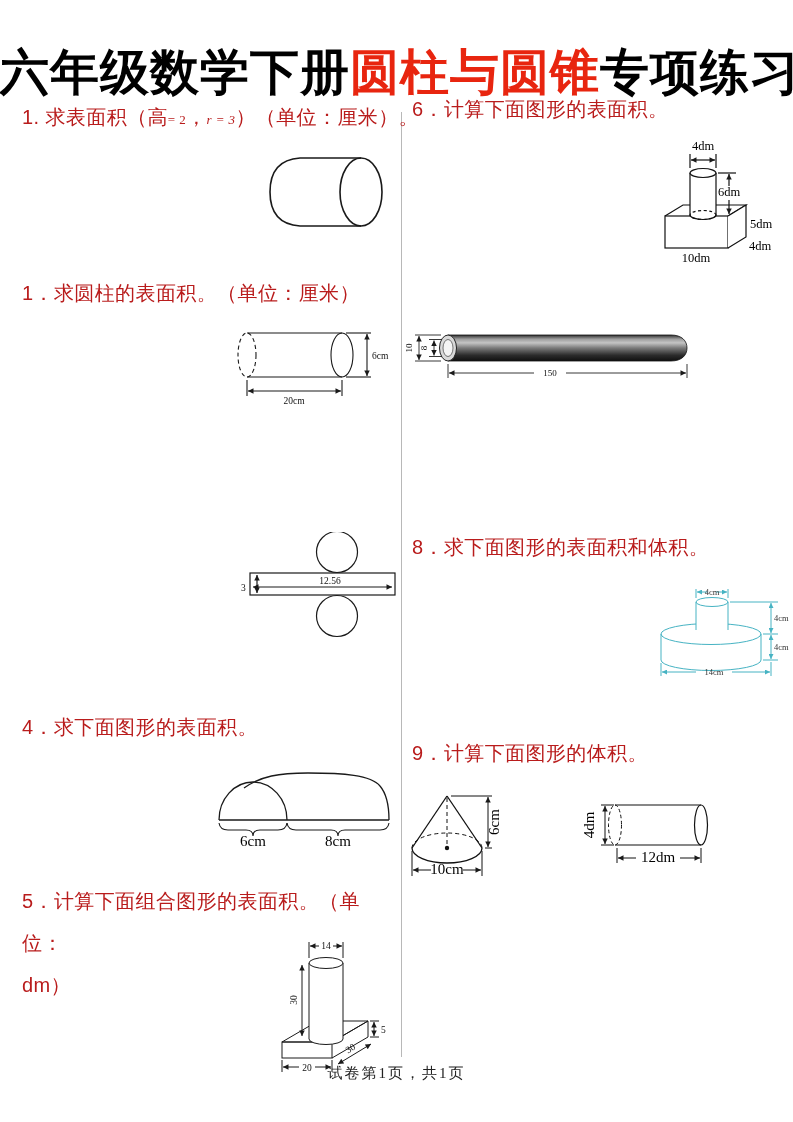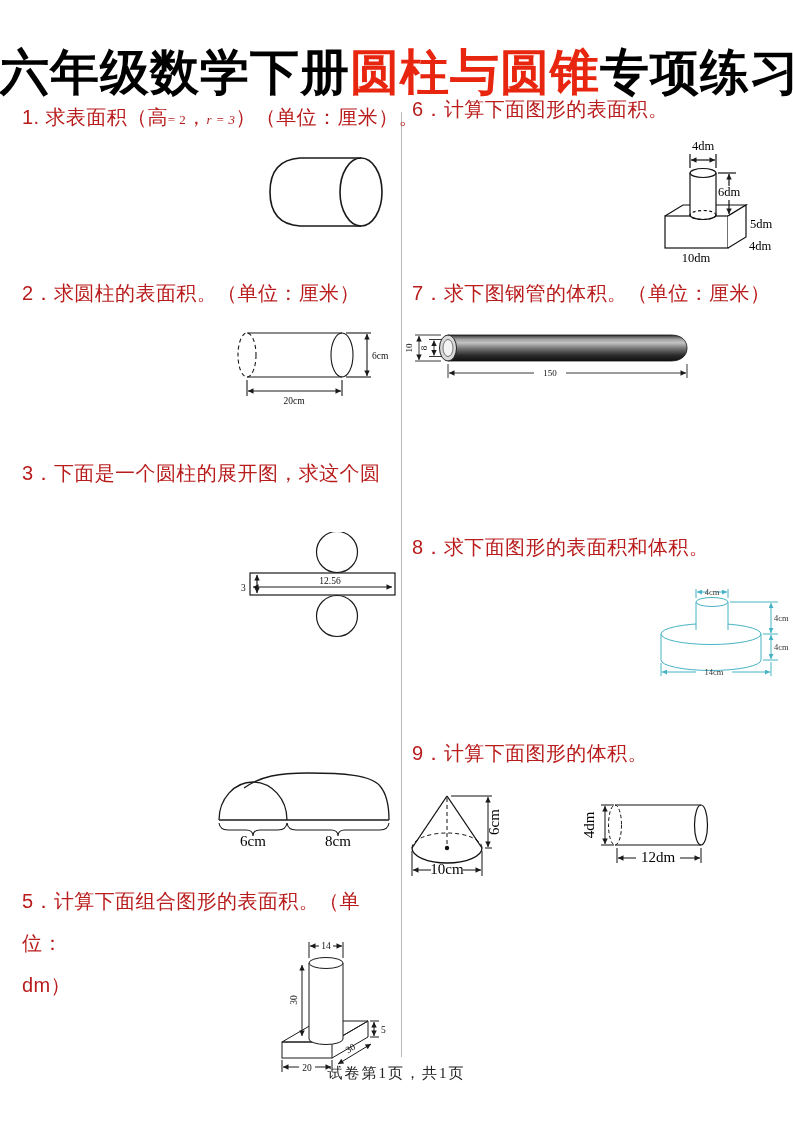--- a/index.html
+++ b/index.html
@@ -52,53 +52,54 @@
 
   <p class="q" style="left:22px;top:96px"><span>1. 求表面积（高</span><span class="mm">= 2</span><span>，</span><span class="mm mi">r = 3</span><span>）（单位：厘米）。</span></p>
 
   <svg class="diag" style="left:258px;top:152px" width="135" height="80">
     <g fill="none" stroke="#1a1a1a" stroke-width="1.6">
       <path d="M103 6 H42 Q12 8 12 40 Q12 72 42 74 H103"></path>
       <ellipse cx="103" cy="40" rx="21" ry="34"></ellipse>
     </g>
   </svg>
 
-  <p class="q" style="left:22px;top:272px">2．求圆柱的表面积。（单位：厘米）</p>
+  <p class="q" style="left:22px;top:272px">1．求圆柱的表面积。（单位：厘米）</p>
 
   <svg class="diag" style="left:230px;top:328px" width="168" height="78">
     <g fill="none" stroke="#1a1a1a" stroke-width="1.1">
       <ellipse cx="17" cy="27" rx="9" ry="22" stroke-dasharray="4 3"></ellipse>
       <line x1="17" y1="5" x2="112" y2="5"></line>
       <line x1="17" y1="49" x2="112" y2="49"></line>
       <ellipse cx="112" cy="27" rx="11" ry="22"></ellipse>
       <line x1="116" y1="5" x2="141" y2="5"></line>
       <line x1="116" y1="49" x2="141" y2="49"></line>
       <line x1="137" y1="6" x2="137" y2="48" marker-start="url(#arr)" marker-end="url(#arr)"></line>
       <line x1="17" y1="52" x2="17" y2="68"></line>
       <line x1="112" y1="52" x2="112" y2="68"></line>
       <line x1="18" y1="63" x2="111" y2="63" marker-start="url(#arr)" marker-end="url(#arr)"></line>
     </g>
     <text x="142" y="31" class="dim">6cm</text>
     <text x="64" y="76" class="dim" text-anchor="middle">20cm</text>
   </svg>
 
-  <p class="q" style="left:22px;top:452px;width:372px"><span>3．下面是一个圆柱的展开图，求这个圆</span><br></p>
+  <p class="q" style="left:22px;top:452px;width:372px"><br></p>
 
   <svg class="diag" style="left:240px;top:532px" width="158" height="108">
     <g fill="none" stroke="#1a1a1a" stroke-width="1.2">
       <circle cx="97" cy="20" r="20.5"></circle>
       <circle cx="97" cy="84" r="20.5"></circle>
       <rect x="10" y="41" width="145" height="22" fill="#fff"></rect>
       <line x1="13" y1="55" x2="152" y2="55" marker-start="url(#arr)" marker-end="url(#arr)"></line>
       <line x1="17" y1="43" x2="17" y2="61" marker-start="url(#arr)" marker-end="url(#arr)"></line>
     </g>
     <text x="90" y="52" class="dim" text-anchor="middle">12.56</text>
     <text x="1" y="59" class="dim">3</text>
   </svg>
 
+  <p class="q" style="left:22px;top:706px">4．求下面图形的表面积。</p>
 
   <svg class="diag" style="left:213px;top:750px" width="182" height="98">
     <g fill="none" stroke="#1a1a1a" stroke-width="1.3">
       <path d="M31 38 C48 26 66 23 95 23 C130 23 158 25 167 36 C173 43 176 54 176 70"></path>
       <path d="M6 70 A34 38 0 0 1 74 70"></path>
       <line x1="6" y1="70" x2="176" y2="70"></line>
     </g>
     <g fill="none" stroke="#1a1a1a" stroke-width="1.1">
       <path d="M6 73 Q7 80 15 80 L33 80 Q40 80 40 86 Q40 80 47 80 L65 80 Q73 80 74 73"></path>
       <path d="M74 73 Q75 80 83 80 L118 80 Q125 80 125 86 Q125 80 132 80 L167 80 Q175 80 176 73"></path>
@@ -154,21 +155,20 @@
       <line x1="76" y1="48" x2="76" y2="36" marker-end="url(#arr)"></line>
       <line x1="76" y1="62" x2="76" y2="76" marker-end="url(#arr)"></line>
     </g>
     <text x="50" y="12" class="dimB" text-anchor="middle">4dm</text>
     <text x="76" y="58" class="dimB" text-anchor="middle">6dm</text>
     <text x="97" y="90" class="dimB">5dm</text>
     <text x="96" y="112" class="dimB">4dm</text>
     <text x="43" y="124" class="dimB" text-anchor="middle">10dm</text>
   </svg>
 
-  <p class="q" style="left:412px;top:272px">7．求下图钢管的体积。（单位：厘米）</p>
 
   <svg class="diag" style="left:403px;top:328px" width="292" height="62">
     <path d="M45 7 H268 C279 7 284 13 284 20 C284 27 279 33 268 33 H45 Z" fill="url(#pipeg)" stroke="#111" stroke-width="0.8"></path>
     <ellipse cx="45" cy="20" rx="8.5" ry="13" fill="#d9d9d9" stroke="#222"></ellipse>
     <ellipse cx="45" cy="20" rx="5" ry="8.5" fill="#f4f4f4" stroke="#555" stroke-width="0.8"></ellipse>
     <g fill="none" stroke="#222" stroke-width="0.9">
       <line x1="12" y1="7" x2="38" y2="7"></line>
       <line x1="12" y1="33" x2="38" y2="33"></line>
       <line x1="16" y1="8" x2="16" y2="32" marker-start="url(#arr)" marker-end="url(#arr)"></line>
       <line x1="26" y1="11.5" x2="39" y2="11.5"></line>

